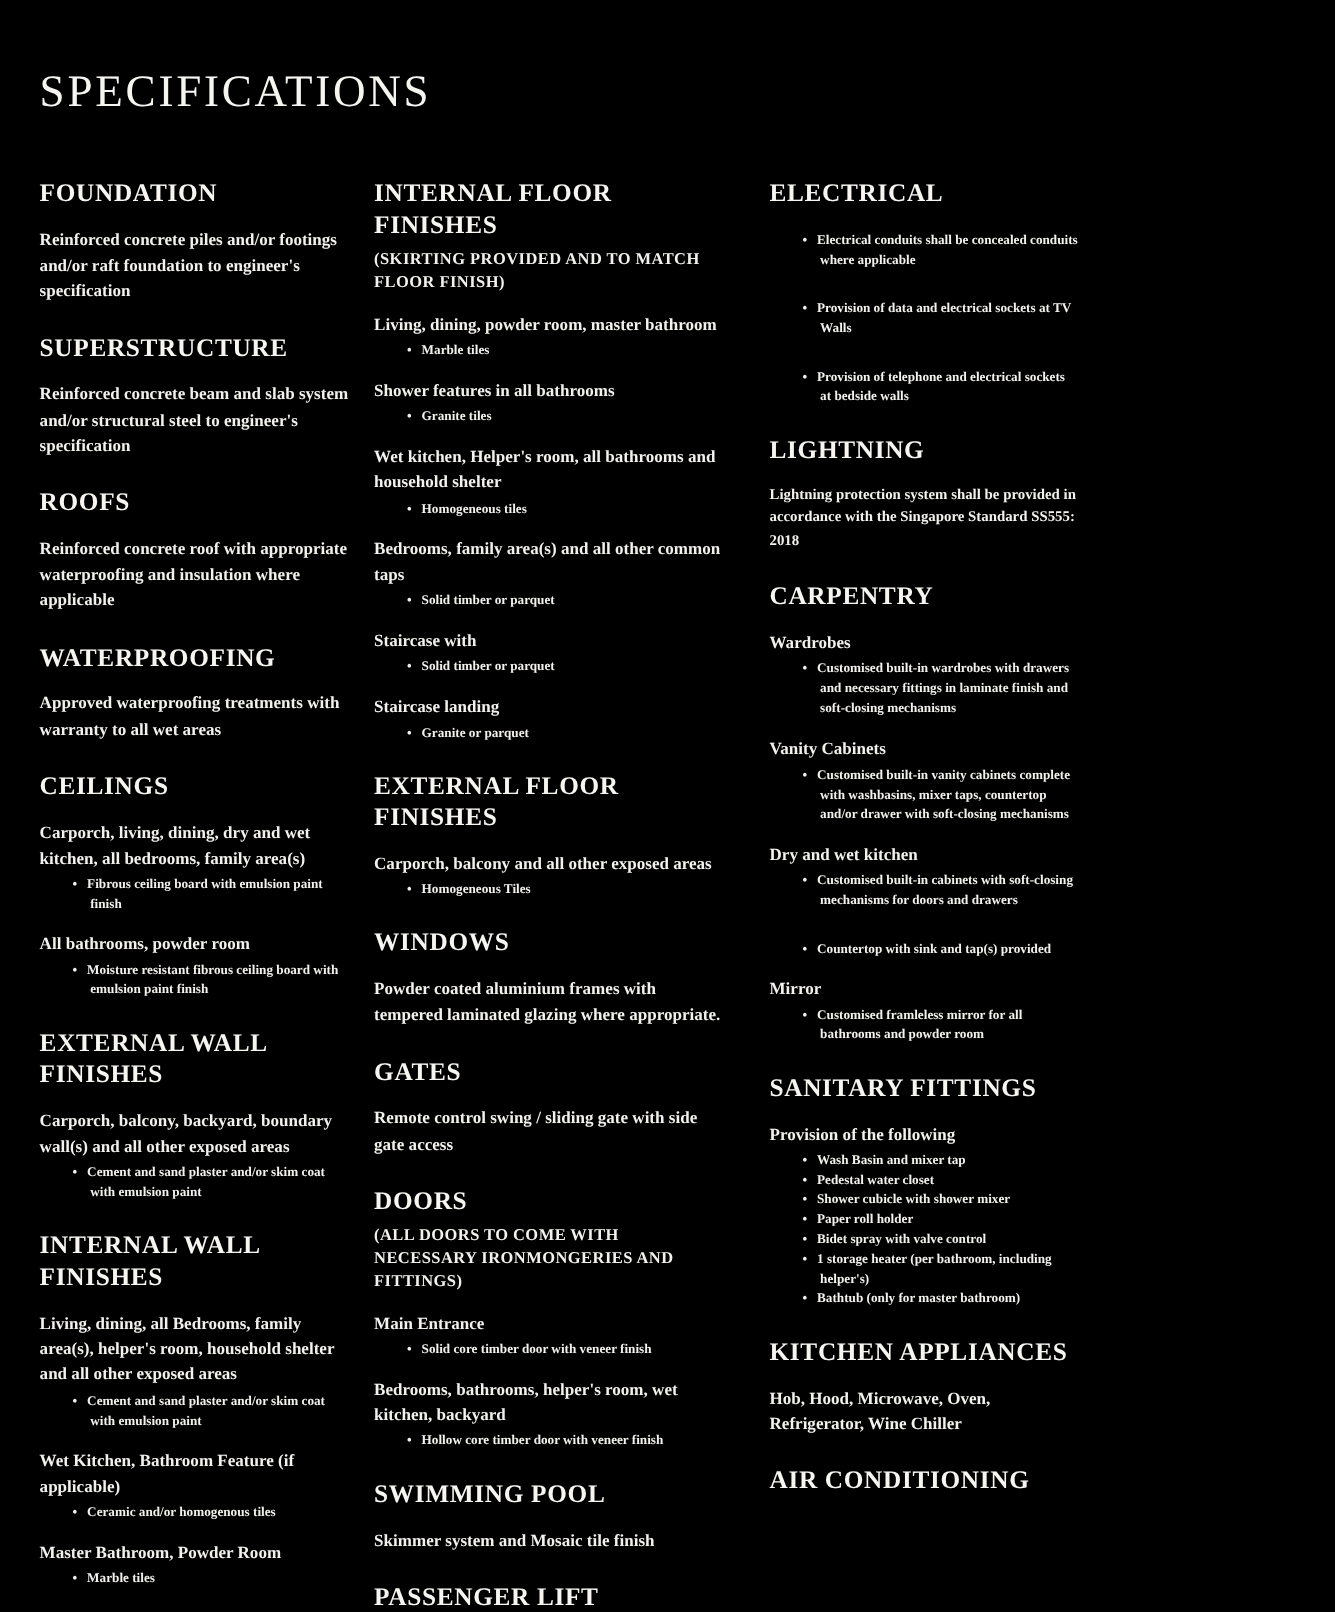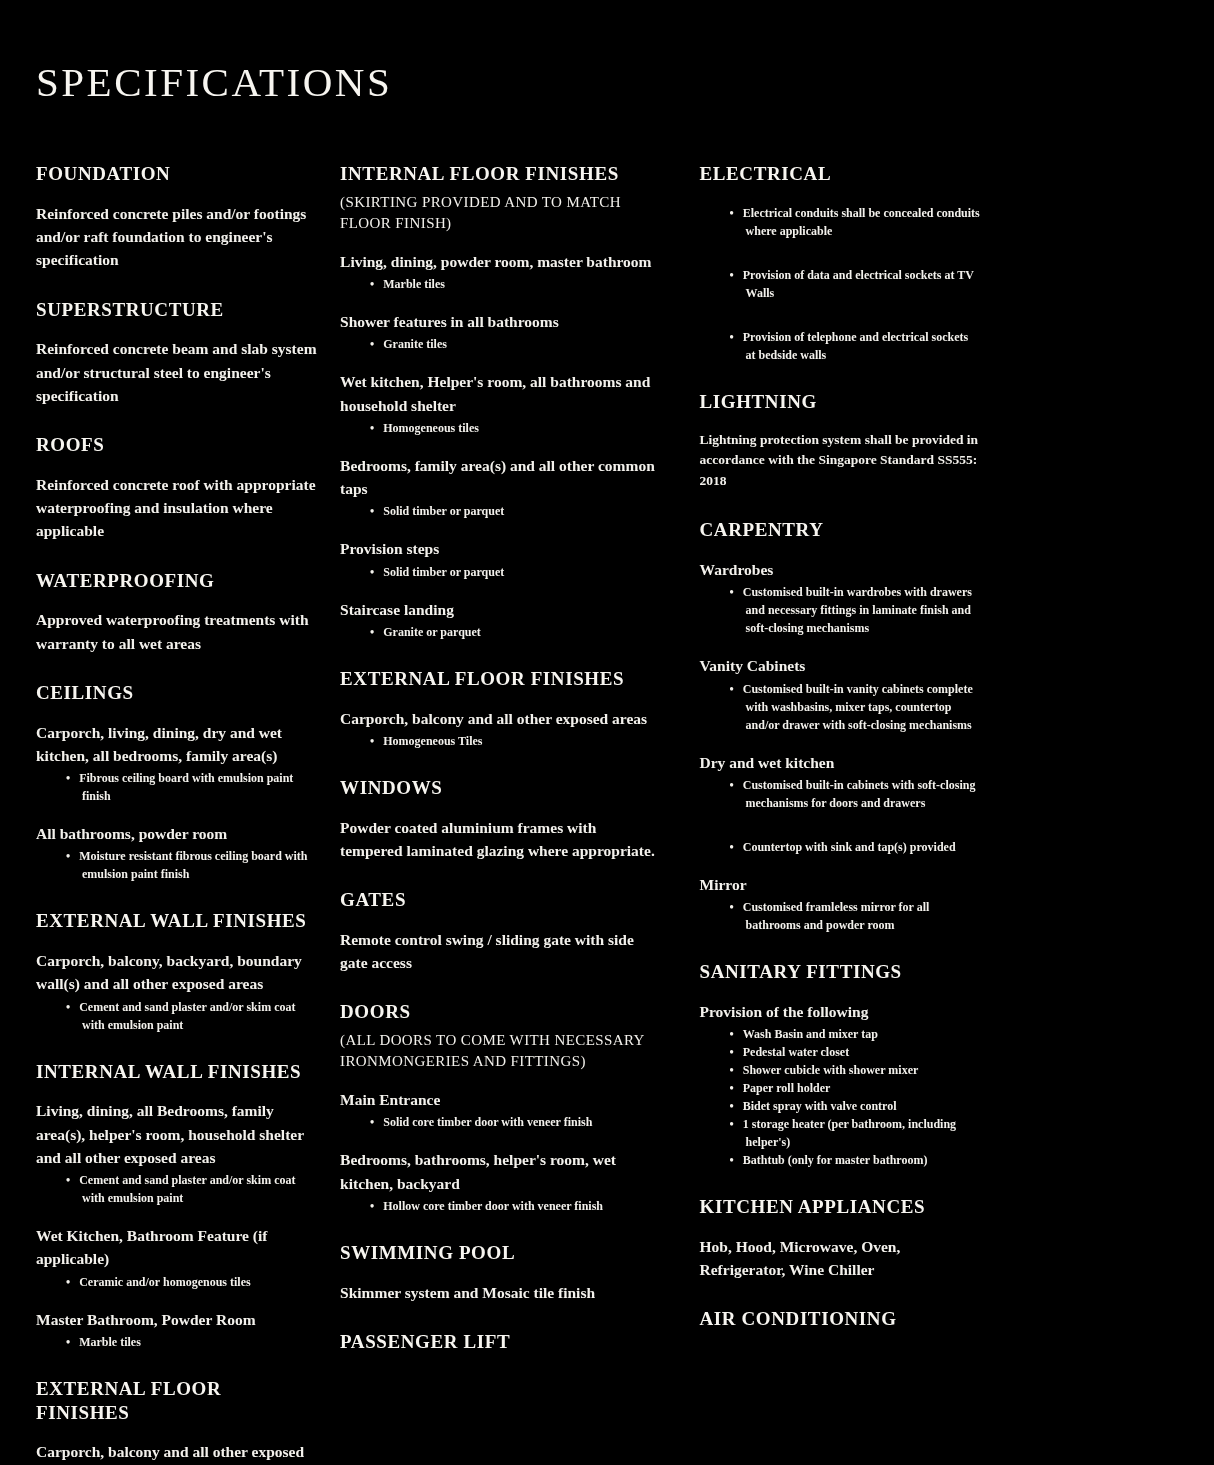--- a/index.html
+++ b/index.html
@@ -33,30 +33,30 @@
     display: flex;
     align-items: flex-start;
   }
   .col { box-sizing: border-box; }
   .col-1 { width: 368px; padding-right: 14px; margin-right: 8px; }
   .col-2 { width: 406px; padding-right: 10px; margin-right: 28px; }
   .col-3 { width: 358px; padding-left: 6px; }
 
   .spec-section { margin-bottom: 26px; }
   .section-title {
-    font-size: 19px;
+    font-size: 23px;
     font-weight: 700;
     letter-spacing: 0.6px;
     color: #f7f5f0;
     margin: 0 0 6px 0;
     line-height: 1.25;
   }
   .section-subtitle {
     font-size: 15px;
-    font-weight: 400;
+    font-weight: 700;
     letter-spacing: 0.4px;
     line-height: 1.4;
     margin: 0 0 6px 0;
   }
   .section-body { padding-top: 10px; }
   .block { margin-bottom: 17px; }
   .block:last-child { margin-bottom: 0; }
   .block p, .group-label {
     font-size: 15.5px;
     font-weight: 700;
@@ -207,21 +207,21 @@
                 <li>Homogeneous tiles</li>
               </ul>
             </div>
             <div class="block">
               <div class="group-label">Bedrooms, family area(s) and all other common taps</div>
               <ul class="bullet-list tight">
                 <li>Solid timber or parquet</li>
               </ul>
             </div>
             <div class="block">
-              <div class="group-label">Provision steps</div>
+              <div class="group-label">Staircase with</div>
               <ul class="bullet-list tight">
                 <li>Solid timber or parquet</li>
               </ul>
             </div>
             <div class="block">
               <div class="group-label">Staircase landing</div>
               <ul class="bullet-list tight">
                 <li>Granite or parquet</li>
               </ul>
             </div>

